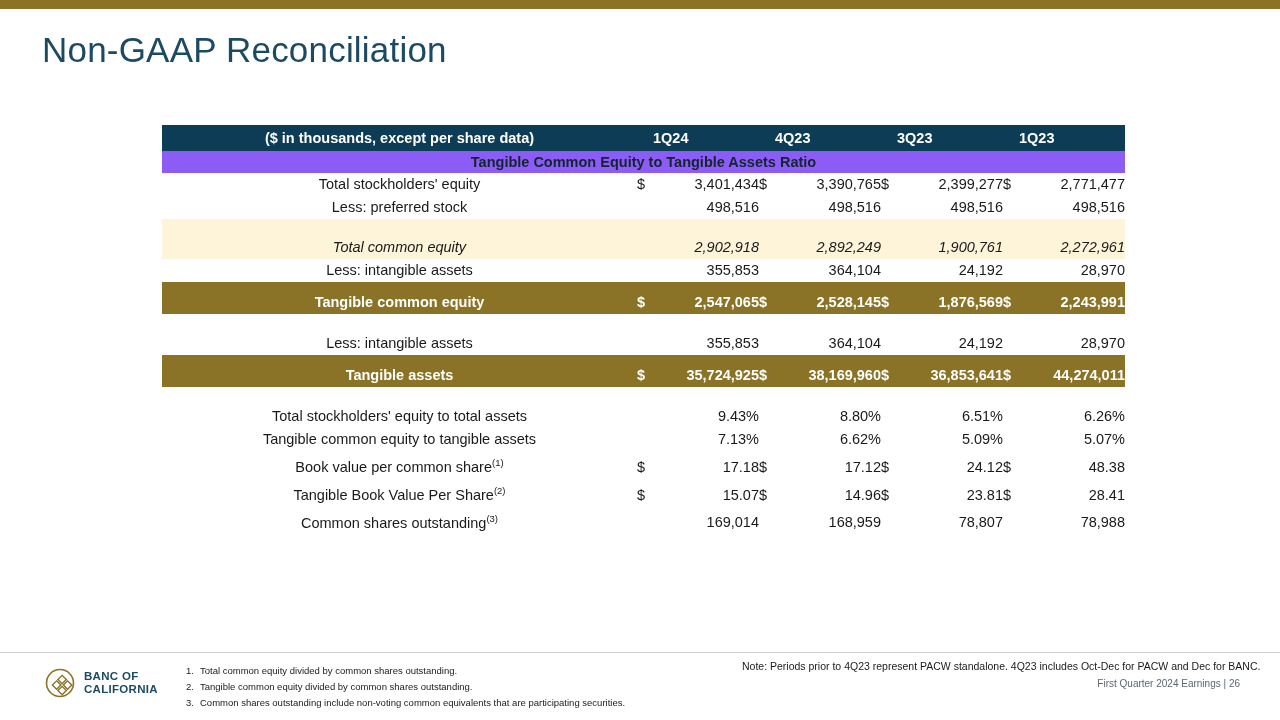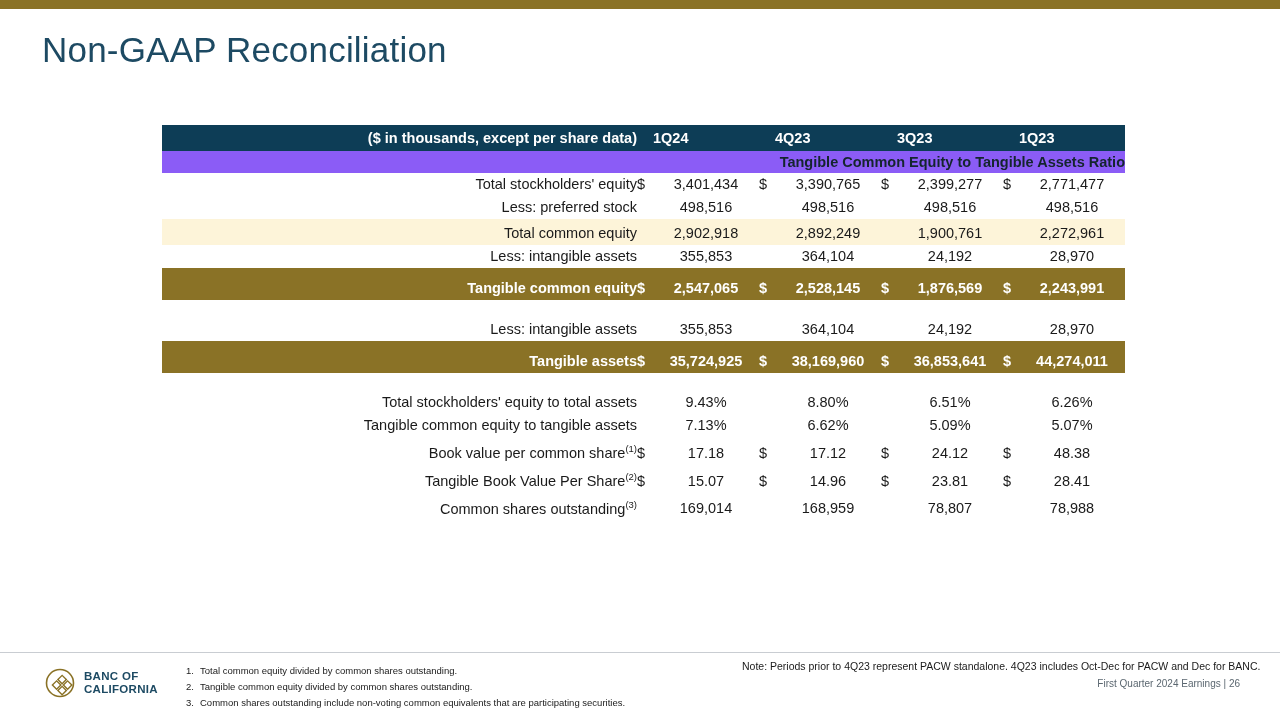--- a/index.html
+++ b/index.html
@@ -57,49 +57,50 @@
   }
   .r-subhead td {
     background: #8b5cf6;
     color: #14252e;
     font-weight: bold;
     height: 22px;
     line-height: 22px;
   }
   .r-highlight td {
     background: #fdf4d9;
-    height: 26px;
+    height: 40px;
     line-height: 23px;
+    font-style: italic;
   }
   .r-total td {
     background: #8a7226;
     color: #ffffff;
     font-weight: bold;
     height: 32px;
     line-height: 24px;
   }
   .r-plain td {
     height: 23px;
     line-height: 23px;
   }
   .r-spacer td {
     height: 18px;
     line-height: 18px;
   }
   .label {
     padding-left: 4px;
-    text-align: right;
+    text-align: center;
   }
   .cur {
     width: 16px;
     text-align: left;
     padding-left: 6px;
   }
   .num {
-    text-align: center;
+    text-align: right;
     padding-right: 8px;
     width: 90px;
     font-variant-numeric: tabular-nums;
   }
   .hdr-num {
     text-align: left;
     padding-left: 0;
     width: 106px;
   }
   .hdr-cur { width: 16px; }

